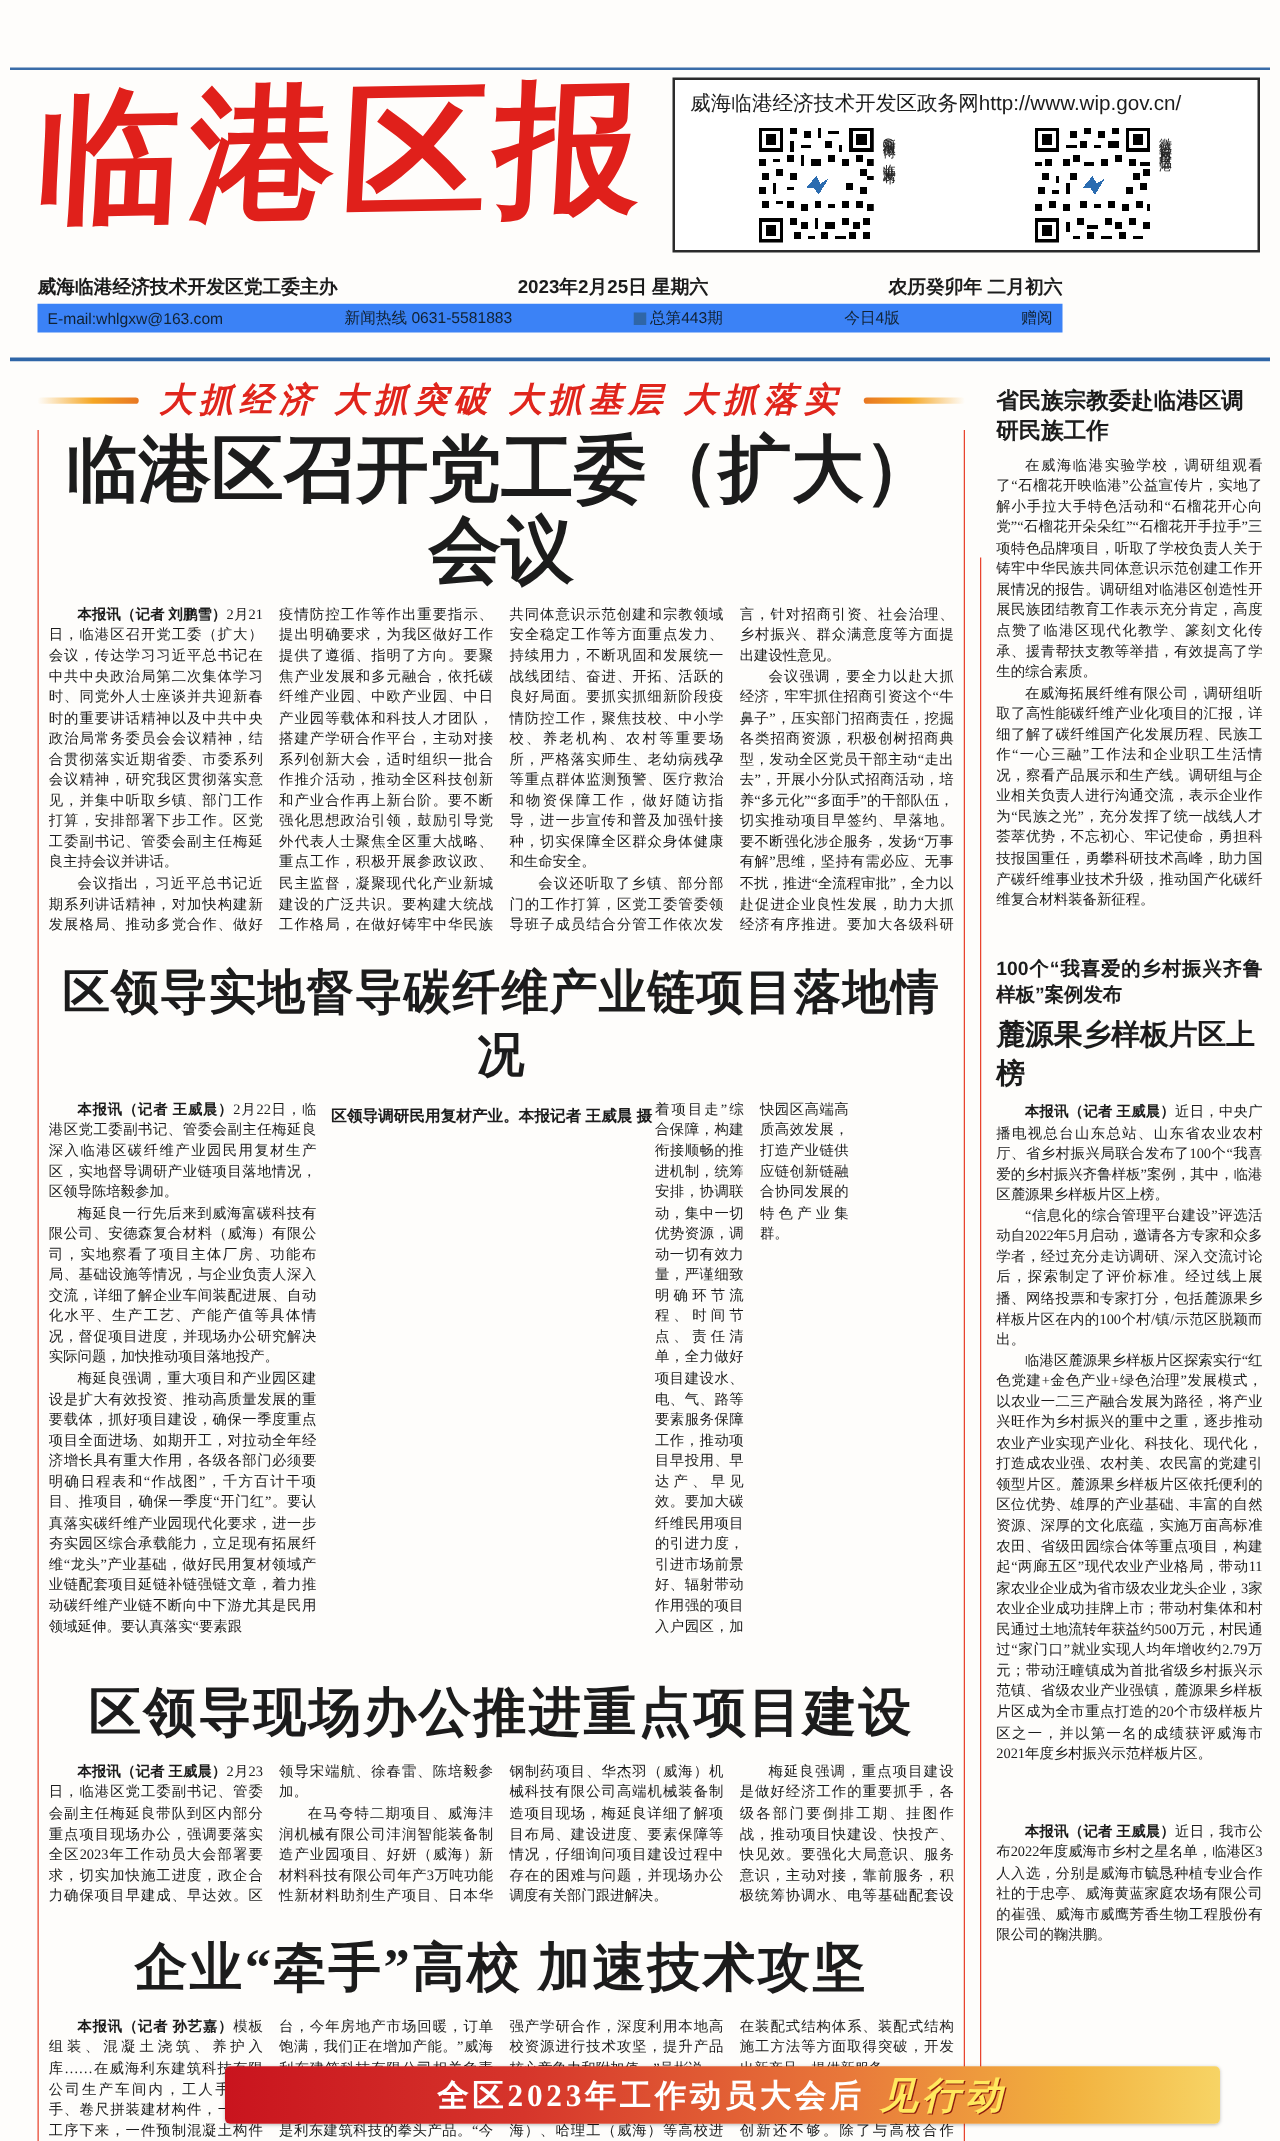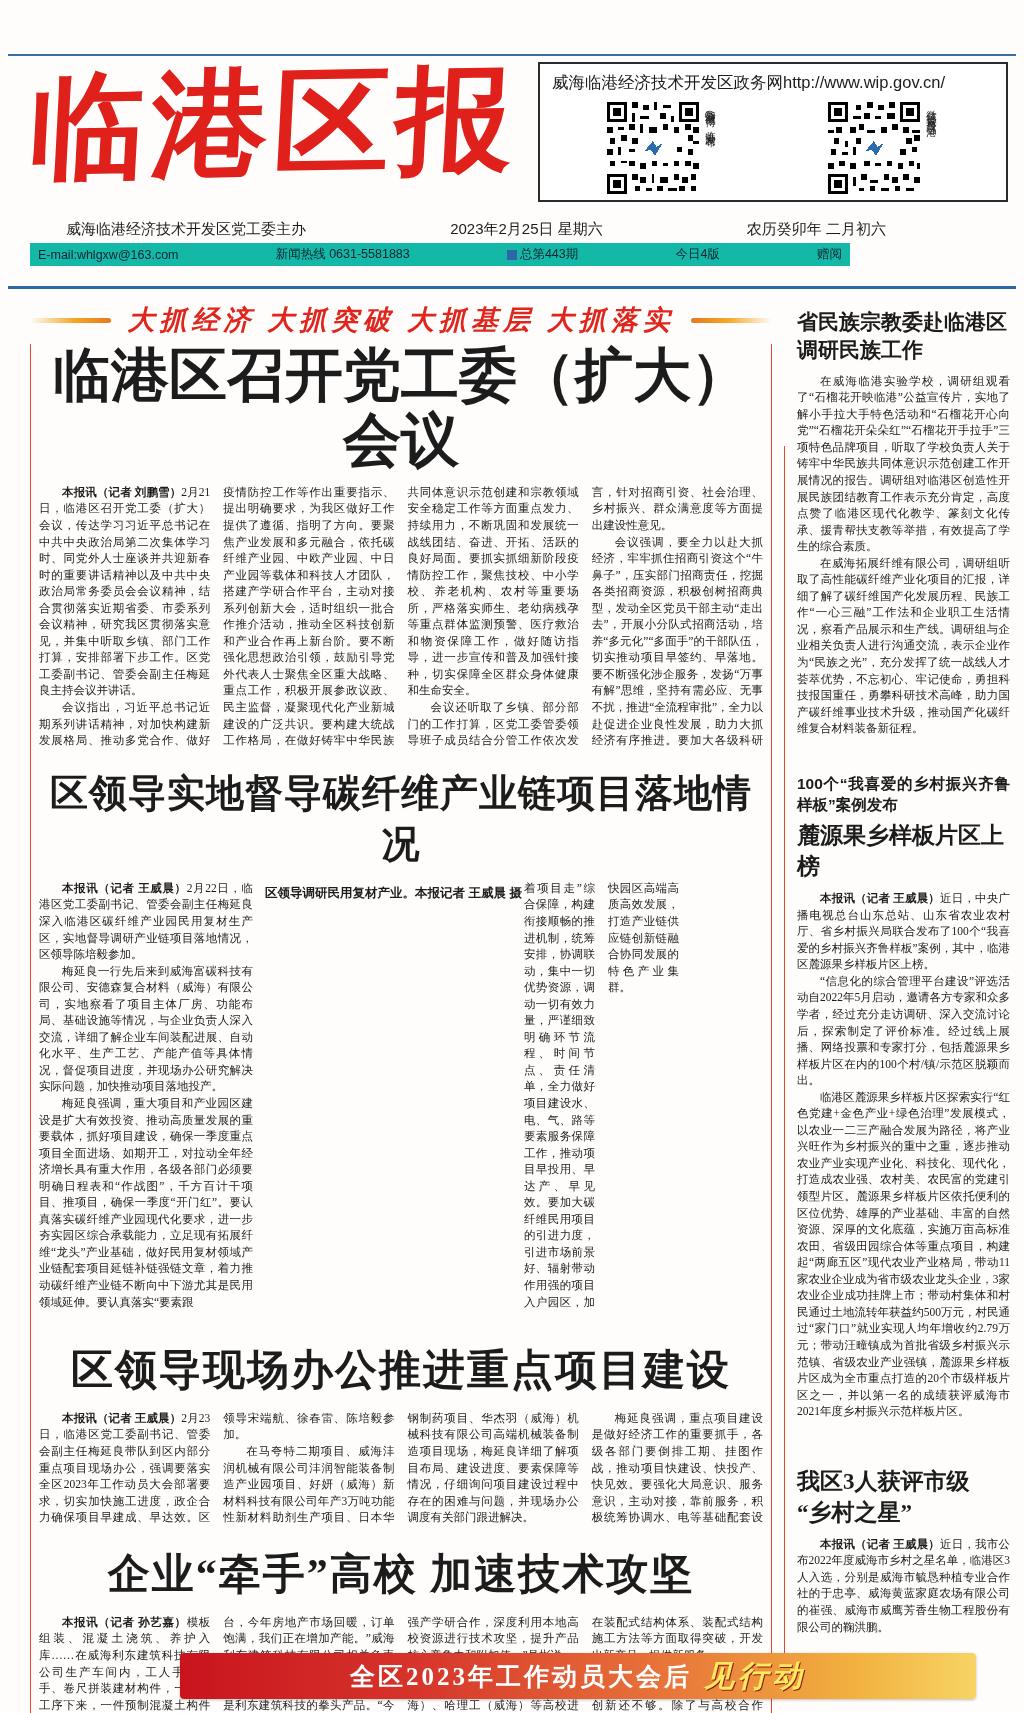--- a/index.html
+++ b/index.html
@@ -12,23 +12,23 @@
   .masthead{font-size:116px;line-height:1.08;font-weight:bold;color:#e0201b;
             transform:skew(-4deg) rotate(-1deg);letter-spacing:6px;white-space:nowrap;}
   .gov-box{width:442px;border:2px solid #2b2b2b;padding:8px 12px 6px;background:#fff;}
   .gov-title{font-family:"Liberation Sans","DejaVu Sans",sans-serif;font-weight:normal;font-size:16.5px;}
   .qr-row{display:flex;justify-content:space-around;margin-top:8px;}
   .qr-unit{display:flex;gap:5px;}
   .qr{width:92px;height:92px;}
   .qr-label{writing-mode:vertical-rl;font-family:"Liberation Sans","DejaVu Sans",sans-serif;
             font-size:10.5px;letter-spacing:2px;color:#222;}
   .pub-row{display:flex;justify-content:space-between;width:820px;margin-top:6px;
-           font-family:"Liberation Sans","DejaVu Sans",sans-serif;font-weight:normal;font-size:15px;margin-left:36px;}
+           font-family:"Liberation Sans","DejaVu Sans",sans-serif;font-weight:bold;font-size:15px;}
   .info-row{display:flex;justify-content:space-between;align-items:center;width:804px;margin-top:4px;
-            background:#14b8a6;padding:3px 8px;font-family:"Liberation Sans","DejaVu Sans",sans-serif;
+            background:#3b82f6;padding:3px 8px;font-family:"Liberation Sans","DejaVu Sans",sans-serif;
             font-size:12.5px;color:#123;}
   .issue-square{display:inline-block;width:10px;height:10px;background:#2f66a7;margin-right:3px;vertical-align:middle;}
   .blue-rule{position:absolute;top:286px;left:8px;right:8px;height:3px;background:#2f66a7;}
   
   .content{position:absolute;top:300px;left:30px;right:14px;display:flex;gap:12px;}
   .left-zone{width:742px;flex:none;}
   .left-box{border-left:1px solid #e8442e;border-right:1px solid #e8442e;padding:0 8px;margin-top:2px;}
   .slogan-row{display:flex;align-items:center;justify-content:center;gap:16px;height:40px;}
   .dash{height:5px;width:150px;border-radius:3px;}
   .dash.l{background:linear-gradient(90deg,rgba(245,166,35,0),#f5a623 55%,#e87722);}
@@ -58,21 +58,21 @@
   .wp1{left:14px;} .wp2{right:10px;background:#e9e7e3;}
   .doorway{position:absolute;top:66px;left:218px;width:96px;bottom:168px;background:#f8f7f5;border:2px solid #cfcdc8;}
   .fig{position:absolute;background:#181b22;border-radius:9px 9px 3px 3px;}
   .fig i{position:absolute;top:-15px;left:50%;transform:translateX(-50%);
          width:17px;height:17px;border-radius:50%;background:#32302e;}
   .fig b{position:absolute;top:24px;left:50%;transform:translateX(-50%);
          width:12px;height:16px;background:#d97a2c;border-radius:2px;}
   
   .divider{flex:none;width:1px;background:#e8442e;margin-top:146px;height:1214px;}
   .sidebar{flex:1;padding-top:8px;}
-  .sb-h{font-size:21px;font-weight:900;line-height:1.35;margin:0 0 8px;}
+  .sb-h{font-size:18px;font-weight:900;line-height:1.35;margin:0 0 8px;}
   .sb-h.big{font-size:23px;}
   .kicker{font-size:15.5px;font-weight:bold;line-height:1.4;margin:0 0 4px;
           font-family:"Liberation Sans","DejaVu Sans",sans-serif;}
   .sb-art{margin-bottom:30px;}
   .sb-art.s2{margin-top:36px;}
   .sb-art.s3{margin-top:46px;}
   
   .banner{position:absolute;left:180px;bottom:14px;width:796px;height:46px;border-radius:4px;
           background:linear-gradient(90deg,#c9141e 0%,#d6352b 30%,#e8773a 62%,#f2b23f 85%,#f7d465 100%);
           display:flex;align-items:center;justify-content:center;gap:12px;box-shadow:0 1px 3px rgba(0,0,0,.25);}
@@ -242,22 +242,20 @@
 
       <article class="sb-art s2">
         <p class="kicker" style="text-indent:0;">100个“我喜爱的乡村振兴齐鲁样板”案例发布</p>
         <h3 class="sb-h big">麓源果乡样板片区上榜</h3>
         <p><strong>本报讯（记者 王威晨）</strong><span>近日，中央广播电视总台山东总站、山东省农业农村厅、省乡村振兴局联合发布了100个“我喜爱的乡村振兴齐鲁样板”案例，其中，临港区麓源果乡样板片区上榜。</span></p>
         <p>“信息化的综合管理平台建设”评选活动自2022年5月启动，邀请各方专家和众多学者，经过充分走访调研、深入交流讨论后，探索制定了评价标准。经过线上展播、网络投票和专家打分，包括麓源果乡样板片区在内的100个村/镇/示范区脱颖而出。</p>
         <p>临港区麓源果乡样板片区探索实行“红色党建+金色产业+绿色治理”发展模式，以农业一二三产融合发展为路径，将产业兴旺作为乡村振兴的重中之重，逐步推动农业产业实现产业化、科技化、现代化，打造成农业强、农村美、农民富的党建引领型片区。麓源果乡样板片区依托便利的区位优势、雄厚的产业基础、丰富的自然资源、深厚的文化底蕴，实施万亩高标准农田、省级田园综合体等重点项目，构建起“两廊五区”现代农业产业格局，带动11家农业企业成为省市级农业龙头企业，3家农业企业成功挂牌上市；带动村集体和村民通过土地流转年获益约500万元，村民通过“家门口”就业实现人均年增收约2.79万元；带动汪疃镇成为首批省级乡村振兴示范镇、省级农业产业强镇，麓源果乡样板片区成为全市重点打造的20个市级样板片区之一，并以第一名的成绩获评威海市2021年度乡村振兴示范样板片区。</p>
       </article>
 
       <article class="sb-art s3">
-        <h3 class="sb-h big" style="white-space:pre-line;">我区3人获评市级
-“乡村之星”</h3>
         <p><strong>本报讯（记者 王威晨）</strong><span>近日，我市公布2022年度威海市乡村之星名单，临港区3人入选，分别是威海市毓恳种植专业合作社的于忠亭、威海黄蓝家庭农场有限公司的崔强、威海市威鹰芳香生物工程股份有限公司的鞠洪鹏。</span></p>
 
       </article>
     </aside>
   </main>
 
   <div class="banner">
     <span class="main-t">全区2023年工作动员大会后</span>
     <span class="accent-t">见行动</span>
   </div>

